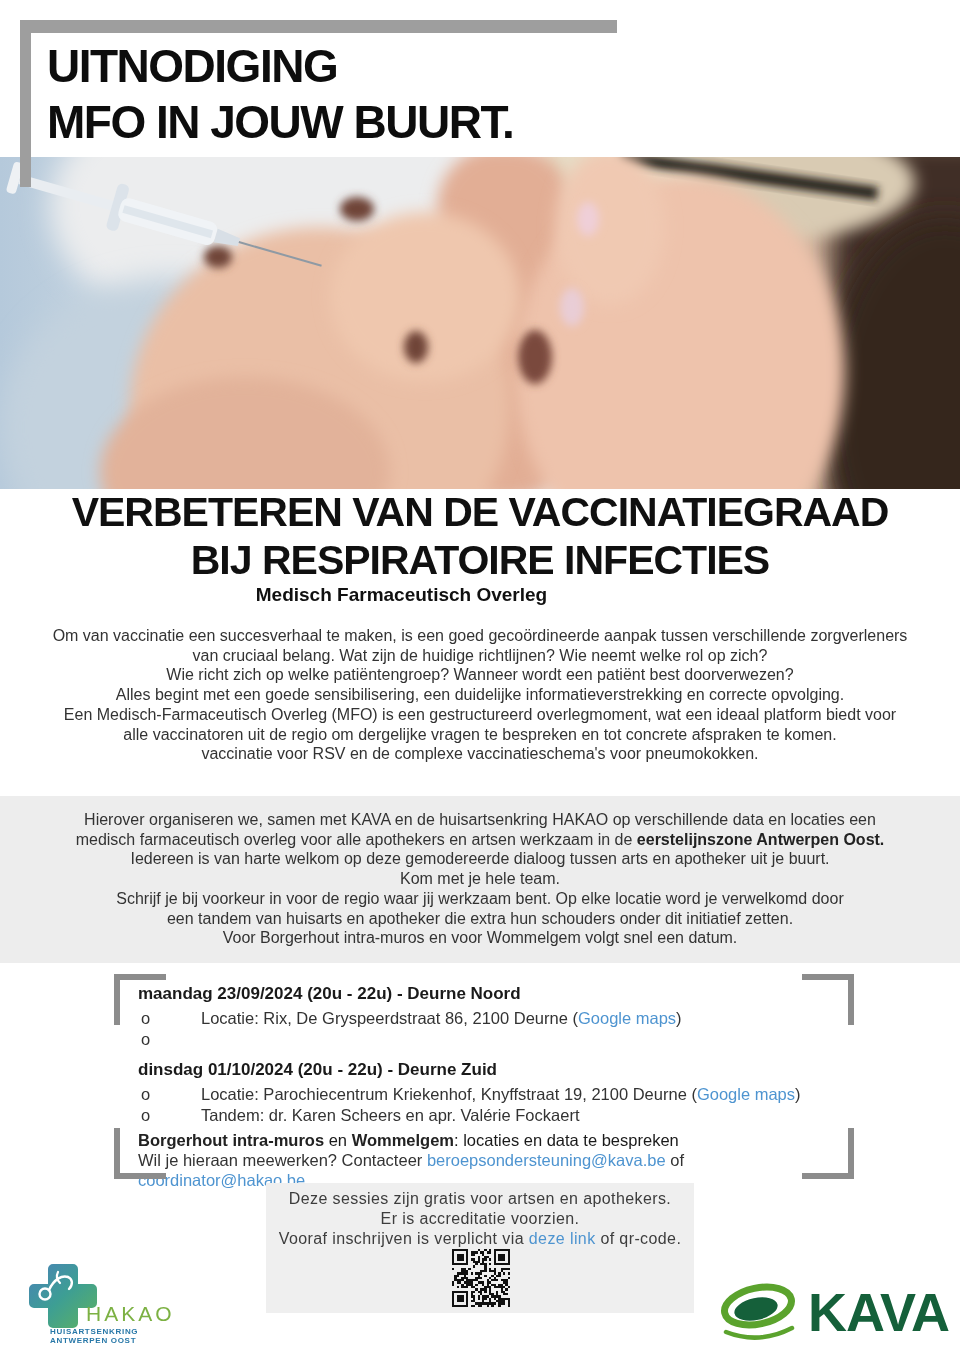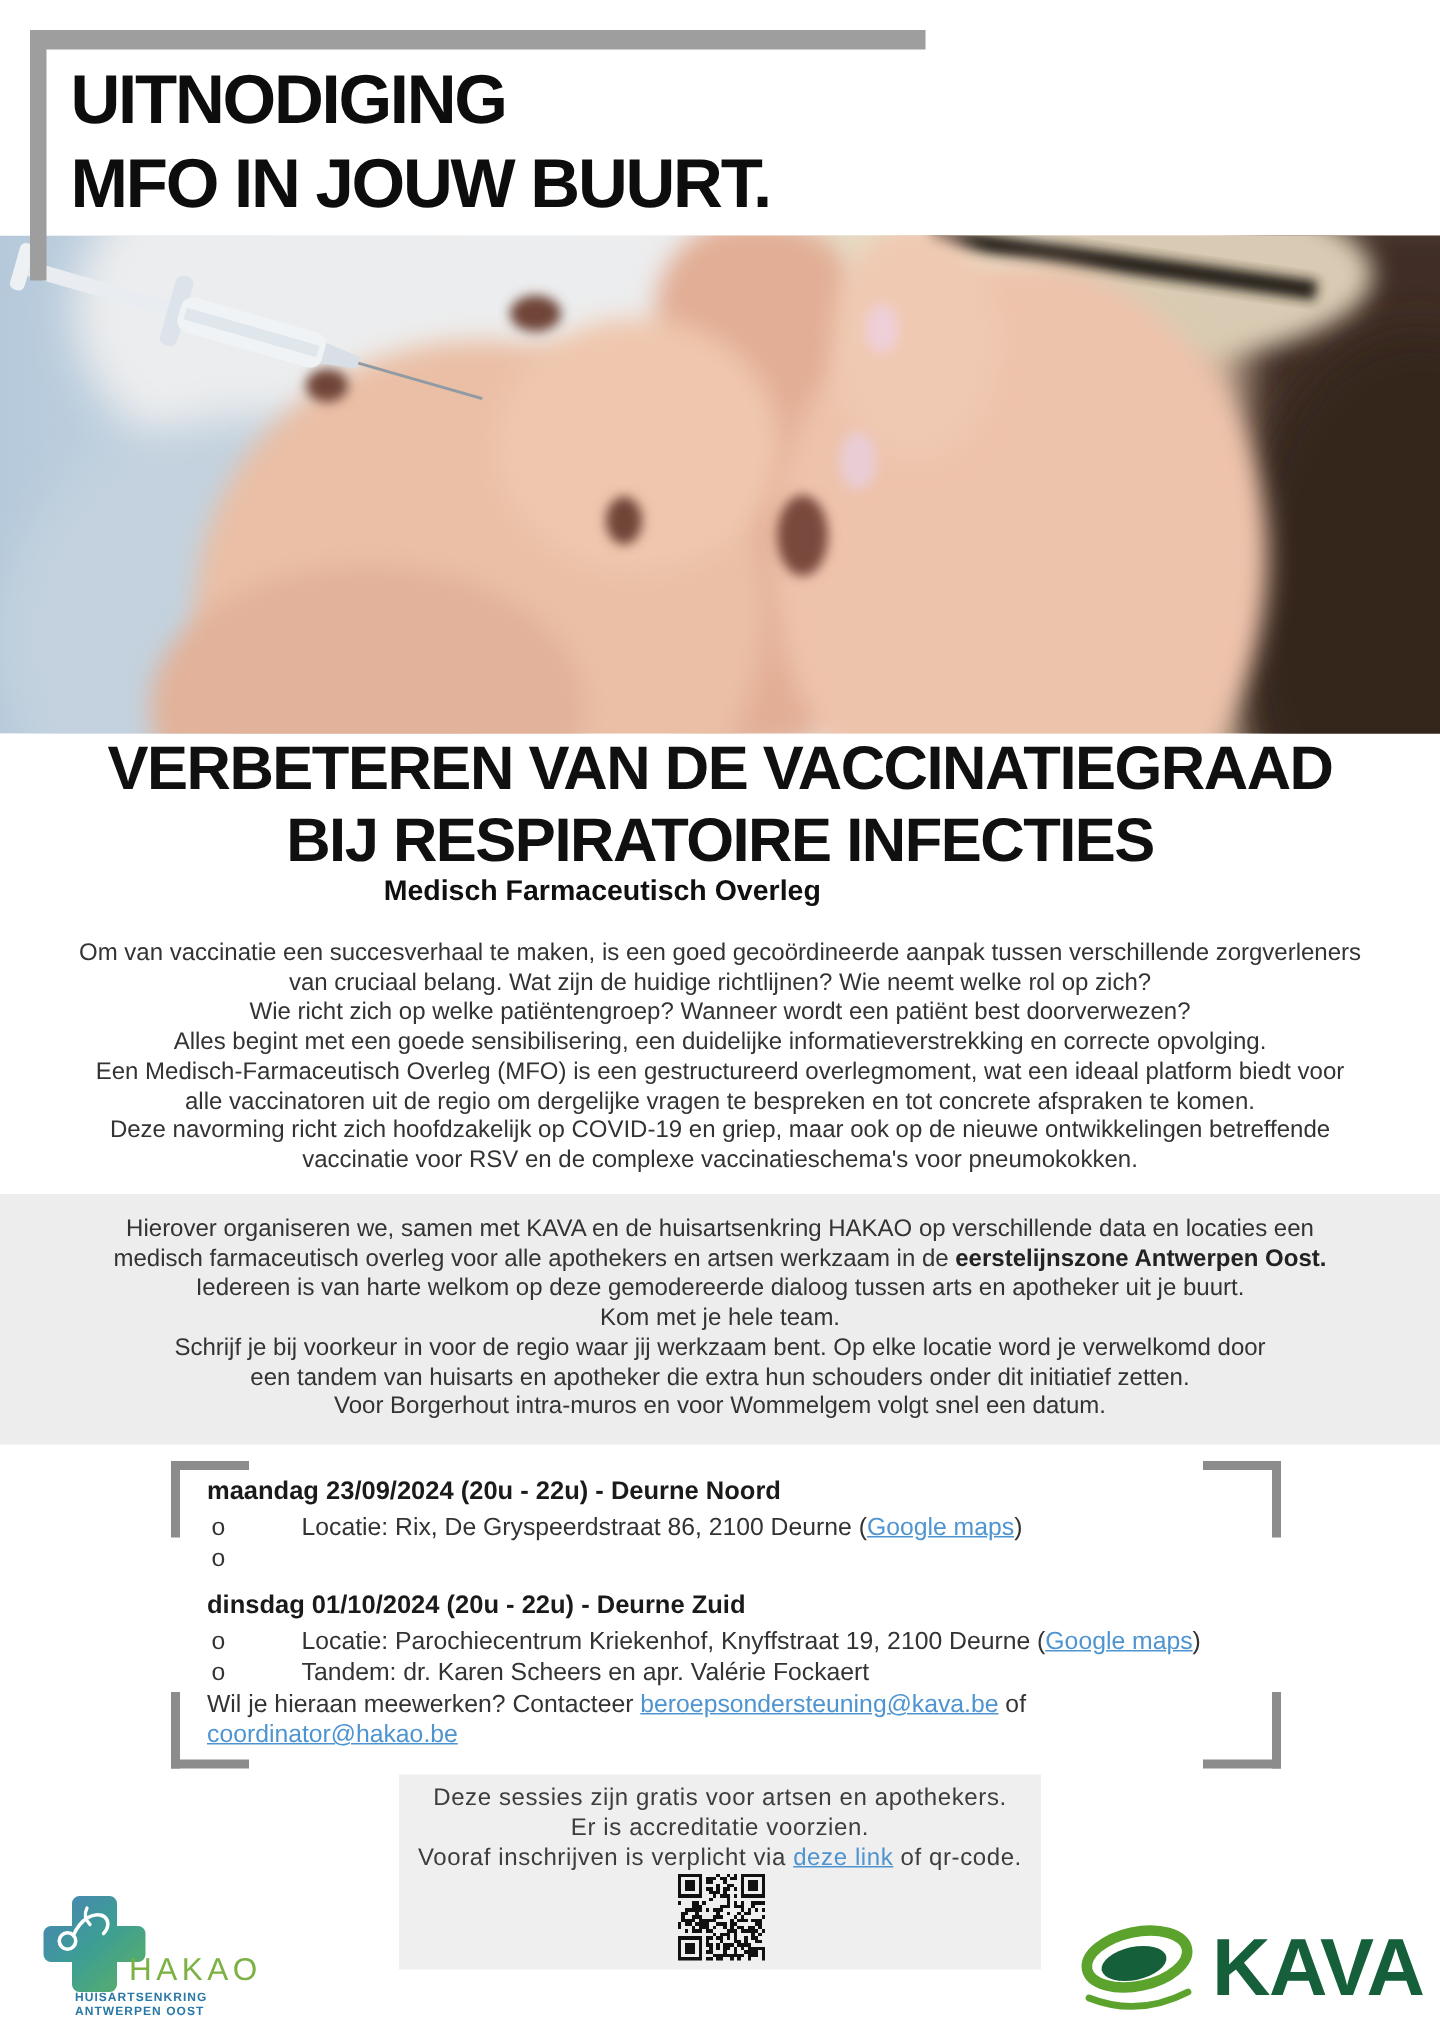--- a/index.html
+++ b/index.html
@@ -34,21 +34,21 @@
   .br-bl{left:114px;top:1128px;border-bottom:6px solid var(--bracket-gray,#8c8c8c);border-left:6px solid var(--bracket-gray,#8c8c8c);}
   .br-br{left:802px;top:1128px;border-bottom:6px solid var(--bracket-gray,#8c8c8c);border-right:6px solid var(--bracket-gray,#8c8c8c);}
 
   .schedule{position:absolute;left:138px;top:984px;width:700px;font-size:16.5px;color:#333;}
   .ev-title{font-weight:700;font-size:17px;line-height:20px;color:#1a1a1a;margin-bottom:4px;}
   .brow{display:flex;line-height:21px;}
   .brow .o{width:60px;flex:0 0 60px;padding-left:3px;}
   .ev2{margin-top:10px;}
   .note{margin-top:4px;line-height:20px;color:#1a1a1a;}
   .contact{line-height:20px;}
-  a.lnk{color:var(--link-blue,#4e94d0);text-decoration:underline;cursor:pointer;}
+  a.lnk{color:var(--link-blue,#4e94d0);cursor:pointer;}
 
   .infobox{position:absolute;left:266px;top:1183px;width:428px;height:130px;background:var(--infobox-gray,#efefef);
            text-align:center;font-size:16px;line-height:20px;color:#3d3d3d;letter-spacing:.4px;}
   .infobox .pad{padding-top:6px;}
   .qr{position:absolute;left:452px;top:1249px;width:58px;height:58px;}
 
   
   .hakao{position:absolute;left:28px;top:1258px;width:180px;height:95px;}
   .hakao-name{position:absolute;left:58px;top:44px;font-size:21px;letter-spacing:3px;color:var(--hakao-green,#7cb143);}
   .hakao-sub{position:absolute;left:22px;top:69px;font-size:8px;font-weight:700;line-height:9px;
@@ -127,21 +127,20 @@
   </div>
   <div class="subtitle">Medisch Farmaceutisch Overleg</div>
 
   <div class="intro">
     <div>Om van vaccinatie een succesverhaal te maken, is een goed gecoördineerde aanpak tussen verschillende zorgverleners</div>
     <div>van cruciaal belang. Wat zijn de huidige richtlijnen? Wie neemt welke rol op zich?</div>
     <div>Wie richt zich op welke patiëntengroep? Wanneer wordt een patiënt best doorverwezen?</div>
     <div>Alles begint met een goede sensibilisering, een duidelijke informatieverstrekking en correcte opvolging.</div>
     <div>Een Medisch-Farmaceutisch Overleg (MFO) is een gestructureerd overlegmoment, wat een ideaal platform biedt voor</div>
     <div>alle vaccinatoren uit de regio om dergelijke vragen te bespreken en tot concrete afspraken te komen.</div>
-    <div>Deze navorming richt zich hoofdzakelijk op COVID-19 en griep, maar ook op de nieuwe ontwikkelingen betreffende</div>
     <div>vaccinatie voor RSV en de complexe vaccinatieschema's voor pneumokokken.</div>
   </div>
 
   <div class="highlight">
     <div class="highlight-text">
       <div>Hierover organiseren we, samen met KAVA en de huisartsenkring HAKAO op verschillende data en locaties een</div>
       <div><span>medisch farmaceutisch overleg voor alle apothekers en artsen werkzaam in de </span><span class="bold">eerstelijnszone Antwerpen Oost.</span></div>
       <div>Iedereen is van harte welkom op deze gemodereerde dialoog tussen arts en apotheker uit je buurt.</div>
       <div>Kom met je hele team.</div>
       <div>Schrijf je bij voorkeur in voor de regio waar jij werkzaam bent. Op elke locatie word je verwelkomd door</div>
@@ -168,20 +167,23 @@
     <div class="ev-title ev2">dinsdag 01/10/2024 (20u - 22u) - Deurne Zuid</div>
     <div class="brow">
       <span class="o">o</span>
       <span><span>Locatie: Parochiecentrum Kriekenhof, Knyffstraat 19, 2100 Deurne (</span><a class="lnk">Google maps</a><span>)</span></span>
     </div>
     <div class="brow">
       <span class="o">o</span>
       <span>Tandem: dr. Karen Scheers en apr. Valérie Fockaert</span>
     </div>
 
+    <div class="note">
+      <span class="bold">Borgerhout intra-muros</span><span> en </span><span class="bold">Wommelgem</span><span>: locaties en data te bespreken</span>
+    </div>
     <div class="contact">
       <span>Wil je hieraan meewerken? Contacteer </span><a class="lnk">beroepsondersteuning@kava.be</a><span> of </span><a class="lnk">coordinator@hakao.be</a>
     </div>
   </div>
 
   <div class="infobox">
     <div class="pad">Deze sessies zijn gratis voor artsen en apothekers.</div>
     <div>Er is accreditatie voorzien.</div>
     <div>
       <span>Vooraf inschrijven is verplicht via </span><a class="lnk">deze link</a><span> of qr-code.</span>

